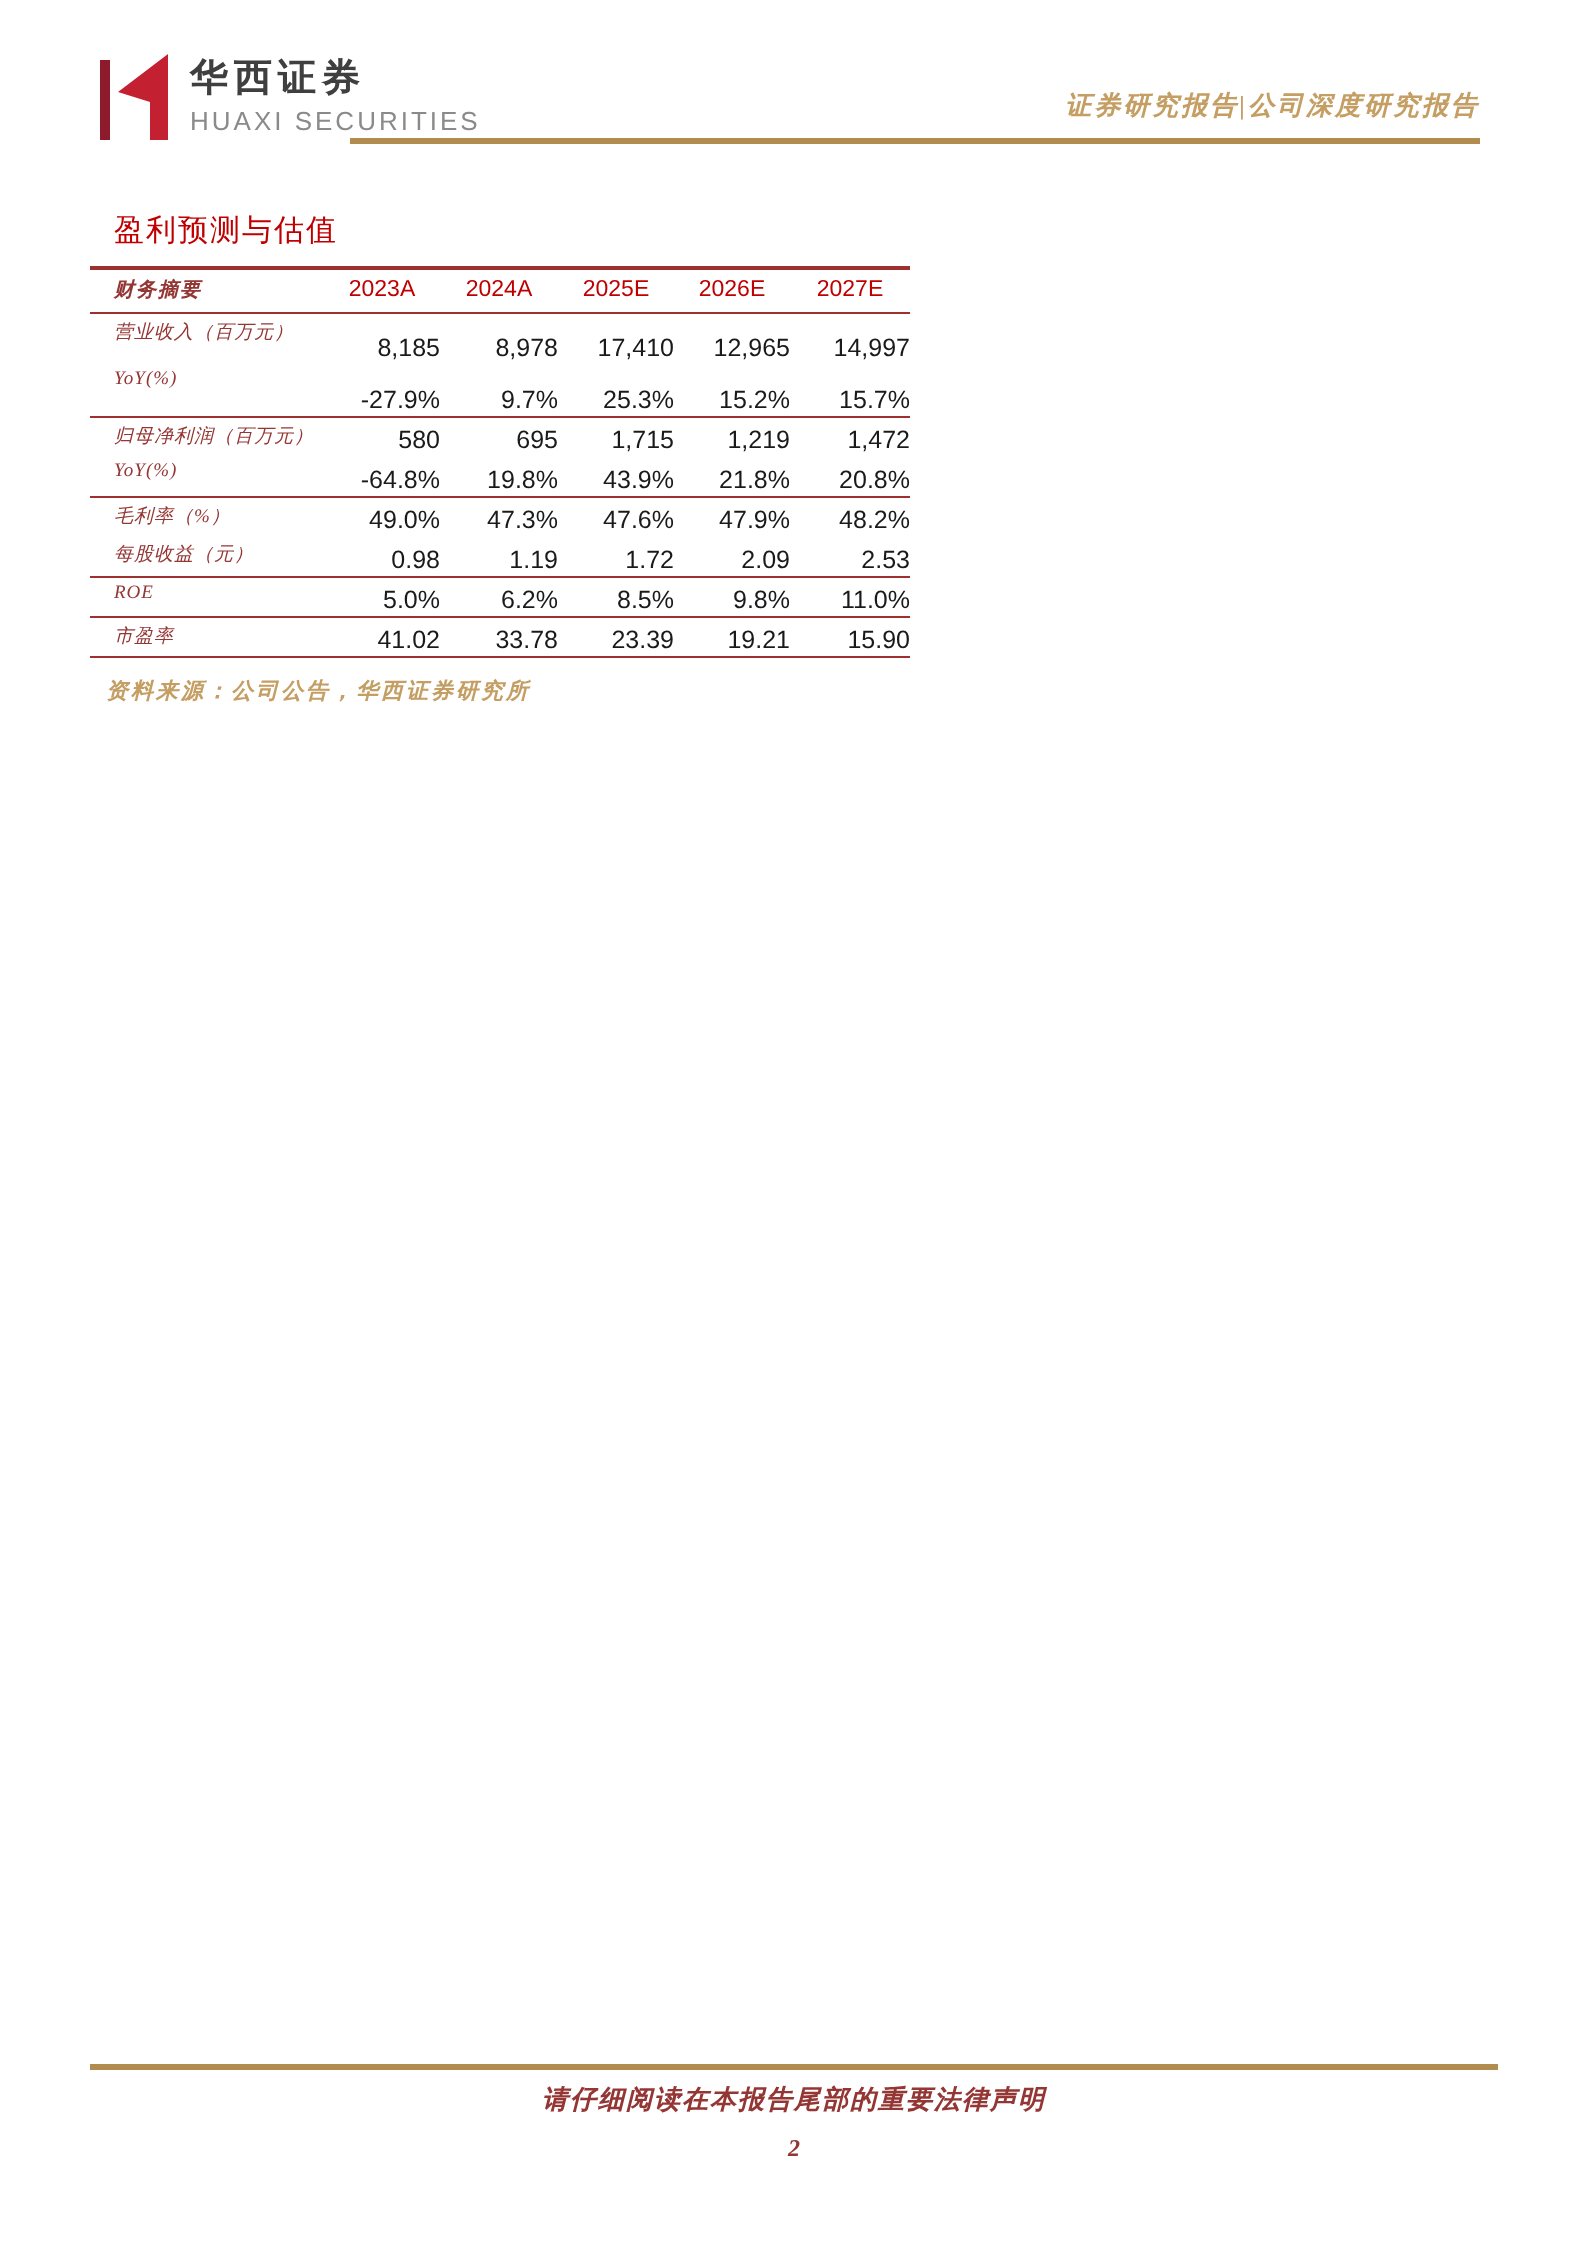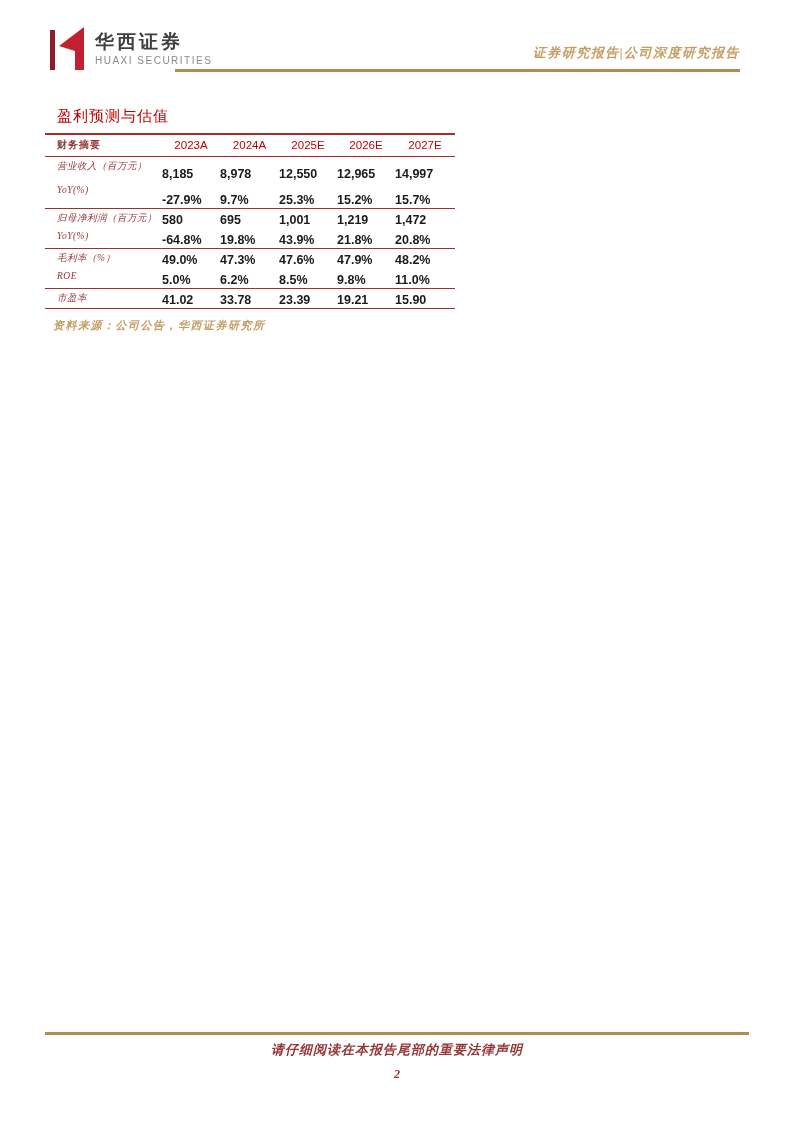--- a/index.html
+++ b/index.html
@@ -16,54 +16,54 @@
     font-family:"Liberation Sans", sans-serif;
   }
   
   .logo{position:absolute; left:50px; top:27px; display:flex; align-items:center; gap:9px;}
   .logo-mark{width:36px; height:44px; display:block;}
   .logo-cn{
     font-family:"Liberation Serif", serif; font-weight:bold; font-size:19px;
     color:var(--logo-gray); letter-spacing:3px; line-height:1.1; white-space:nowrap;
   }
   .logo-en{
-    font-family:"Liberation Sans", sans-serif; font-size:10px;
+    font-family:"Liberation Sans", sans-serif; font-size:13px;
     color:var(--logo-light-gray); letter-spacing:1.5px; margin-top:2px; white-space:nowrap;
   }
   .hdr-right{
     position:absolute; right:54px; top:44px;
     font-family:Liberation Serif, serif; font-style:italic; font-weight:bold;
     font-size:13px; color:var(--gold-text); letter-spacing:1.5px; white-space:nowrap;
   }
   .hdr-rule{position:absolute; left:175px; right:54px; top:69px; height:3px; background:var(--gold);}
   
   .content{position:absolute; left:45px; top:106px; width:410px;}
   .sec-title{
     font-size:15px; font-weight:normal; color:var(--accent-red);
     margin:0 0 7px 12px; letter-spacing:1px; line-height:20px;
   }
   table.fin{width:410px; border-collapse:collapse; table-layout:fixed; border-top:2px solid var(--line);}
   table.fin th, table.fin td{overflow:hidden; white-space:nowrap;}
   thead th{height:22px; border-bottom:1.5px solid var(--line); vertical-align:middle;}
   th.lbl{
     text-align:left; padding-left:12px;
-    font-family:"Liberation Serif", serif; font-weight:bold;
+    font-family:"Liberation Serif", serif; font-style:italic; font-weight:bold;
     font-size:10px; color:var(--maroon); letter-spacing:1px;
   }
   th.val{font-size:11.5px; font-weight:normal; color:var(--accent-red); text-align:center;}
   tbody td{height:20px;}
   tbody tr.tall td{height:26px;}
   td.lbl{
     vertical-align:top; padding-top:3px; padding-left:12px;
     font-family:"Liberation Serif", serif; font-style:italic; font-weight:normal;
     font-size:9.5px; color:var(--maroon); letter-spacing:0.5px;
   }
   td.val{
-    vertical-align:bottom; padding-bottom:1px; text-align:left;
-    font-size:12.5px; font-weight:bold; color:var(--text-dark);
+    vertical-align:bottom; padding-bottom:1px; text-align:right;
+    font-size:12.5px; font-weight:normal; color:var(--text-dark);
   }
   tr.rule td{border-bottom:1.5px solid var(--line);}
   .source{
     margin:9px 0 0 8px;
     font-family:"Liberation Serif", serif; font-style:italic; font-weight:bold;
     font-size:11px; color:var(--gold-text); letter-spacing:1.5px;
   }
   
   .ftr-rule{position:absolute; left:45px; right:45px; top:1032px; height:3px; background:var(--gold);}
   .disclaimer{
@@ -115,55 +115,63 @@
           <th class="val">2025E</th>
           <th class="val">2026E</th>
           <th class="val">2027E</th>
         </tr>
       </thead>
       <tbody>
         <tr class="tall">
           <td class="lbl">营业收入（百万元）</td>
           <td class="val">8,185</td>
           <td class="val">8,978</td>
-          <td class="val">12,550</td>
+          <td class="val">17,410</td>
           <td class="val">12,965</td>
           <td class="val">14,997</td>
         </tr>
         <tr class="tall rule">
           <td class="lbl">YoY(%)</td>
           <td class="val">-27.9%</td>
           <td class="val">9.7%</td>
           <td class="val">25.3%</td>
           <td class="val">15.2%</td>
           <td class="val">15.7%</td>
         </tr>
         <tr>
           <td class="lbl">归母净利润（百万元）</td>
           <td class="val">580</td>
           <td class="val">695</td>
-          <td class="val">1,001</td>
+          <td class="val">1,715</td>
           <td class="val">1,219</td>
           <td class="val">1,472</td>
         </tr>
         <tr class="rule">
           <td class="lbl">YoY(%)</td>
           <td class="val">-64.8%</td>
           <td class="val">19.8%</td>
           <td class="val">43.9%</td>
           <td class="val">21.8%</td>
           <td class="val">20.8%</td>
         </tr>
         <tr>
           <td class="lbl">毛利率（%）</td>
           <td class="val">49.0%</td>
           <td class="val">47.3%</td>
           <td class="val">47.6%</td>
           <td class="val">47.9%</td>
           <td class="val">48.2%</td>
+        </tr>
+        <tr class="rule">
+          <td class="lbl">每股收益（元）</td>
+          <td class="val">0.98</td>
+          <td class="val">1.19</td>
+          <td class="val">1.72</td>
+          <td class="val">2.09</td>
+          <td class="val">2.53</td>
         </tr>
         <tr class="rule">
           <td class="lbl">ROE</td>
           <td class="val">5.0%</td>
           <td class="val">6.2%</td>
           <td class="val">8.5%</td>
           <td class="val">9.8%</td>
           <td class="val">11.0%</td>
         </tr>
         <tr class="rule">

